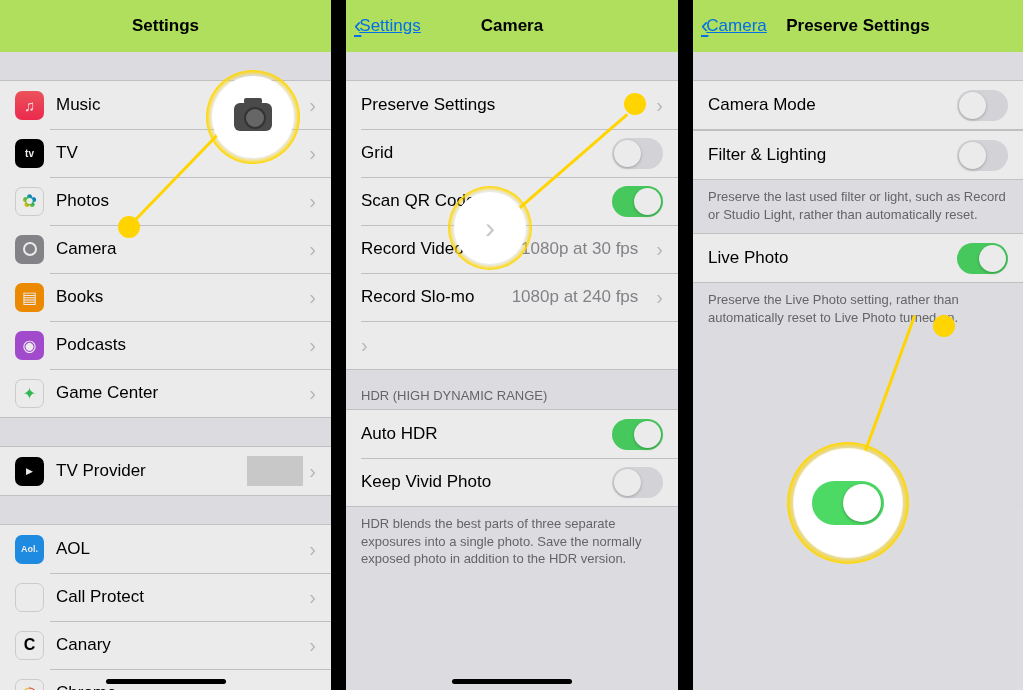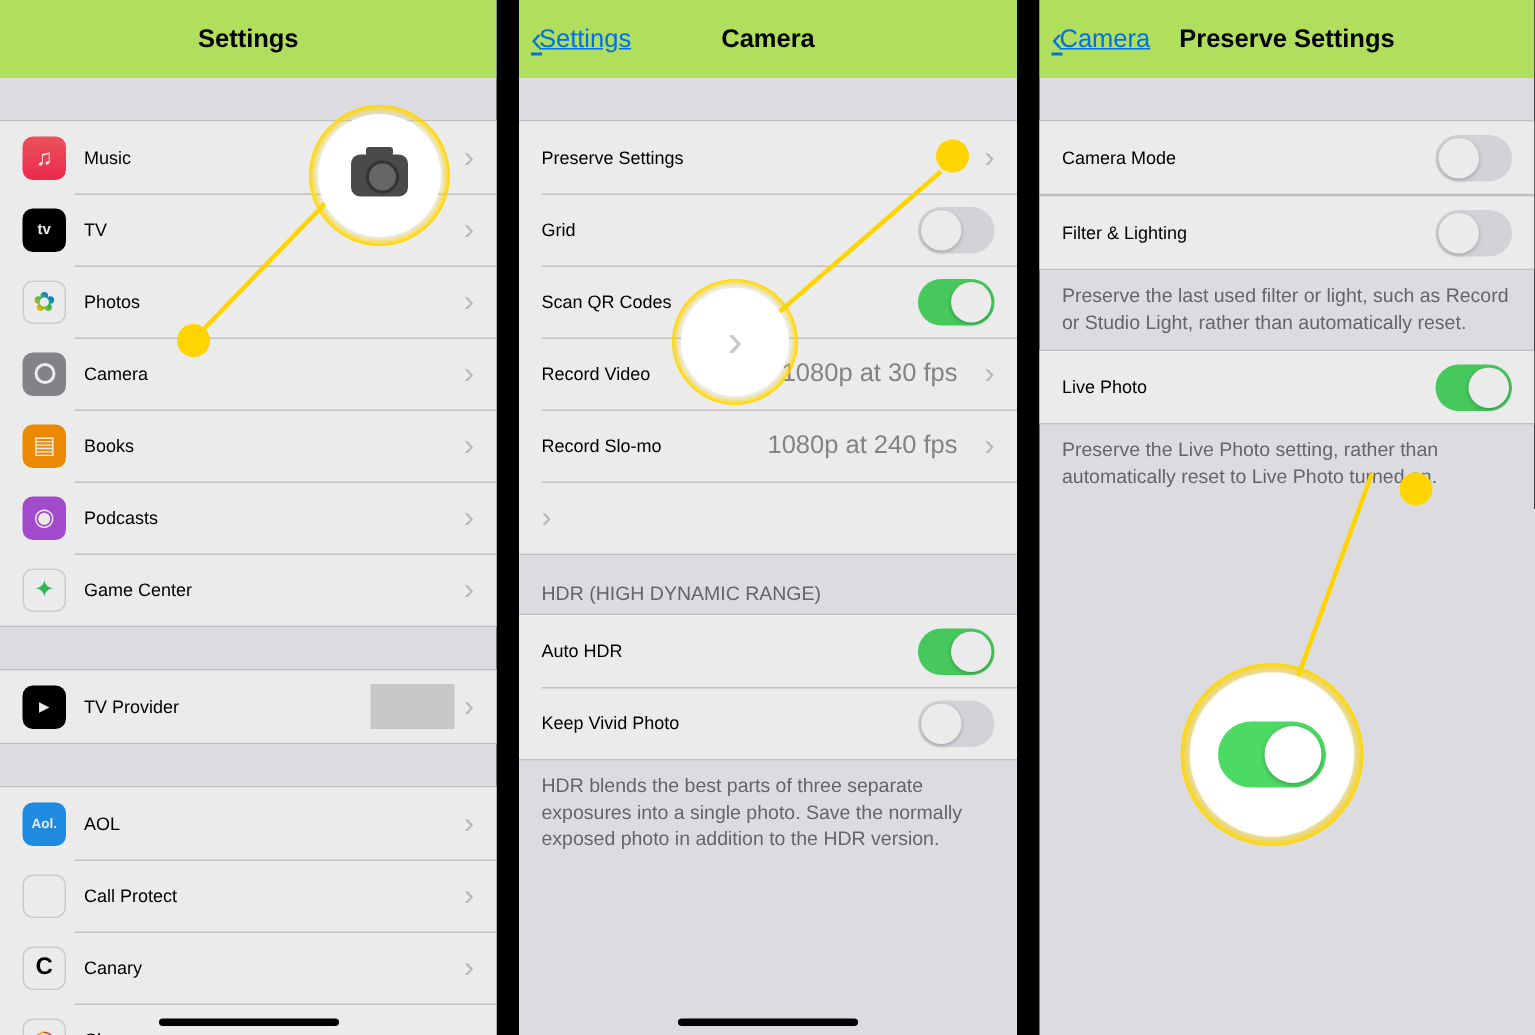--- a/index.html
+++ b/index.html
@@ -65,21 +65,21 @@
     content:""; position:absolute; left:15px; right:0; top:0;
     height:1px; background:#d1d1d4;
   }
   .row.iconed + .row.iconed::before { left:50px; }
   .row .icon {
     width:29px; height:29px; border-radius:7px;
     margin-right:12px; flex-shrink:0;
     display:flex;align-items:center;justify-content:center;
     font-size:16px; color:#fff;
   }
-  .row .label { font-size:12px; color:#000; flex:1;}
+  .row .label { font-size:17px; color:#000; flex:1;}
   .row .value { font-size:17px; color:#8e8e93; margin-right:18px;}
   .row .chevron { color:#c7c7cc; font-size:20px;}
   .toggle {
     width:51px; height:31px; border-radius:16px;
     background:#e5e5ea; position:relative;
     flex-shrink:0;
   }
   .toggle .knob {
     width:27px; height:27px; border-radius:50%;
     background:#fff; position:absolute; top:2px; left:2px;

